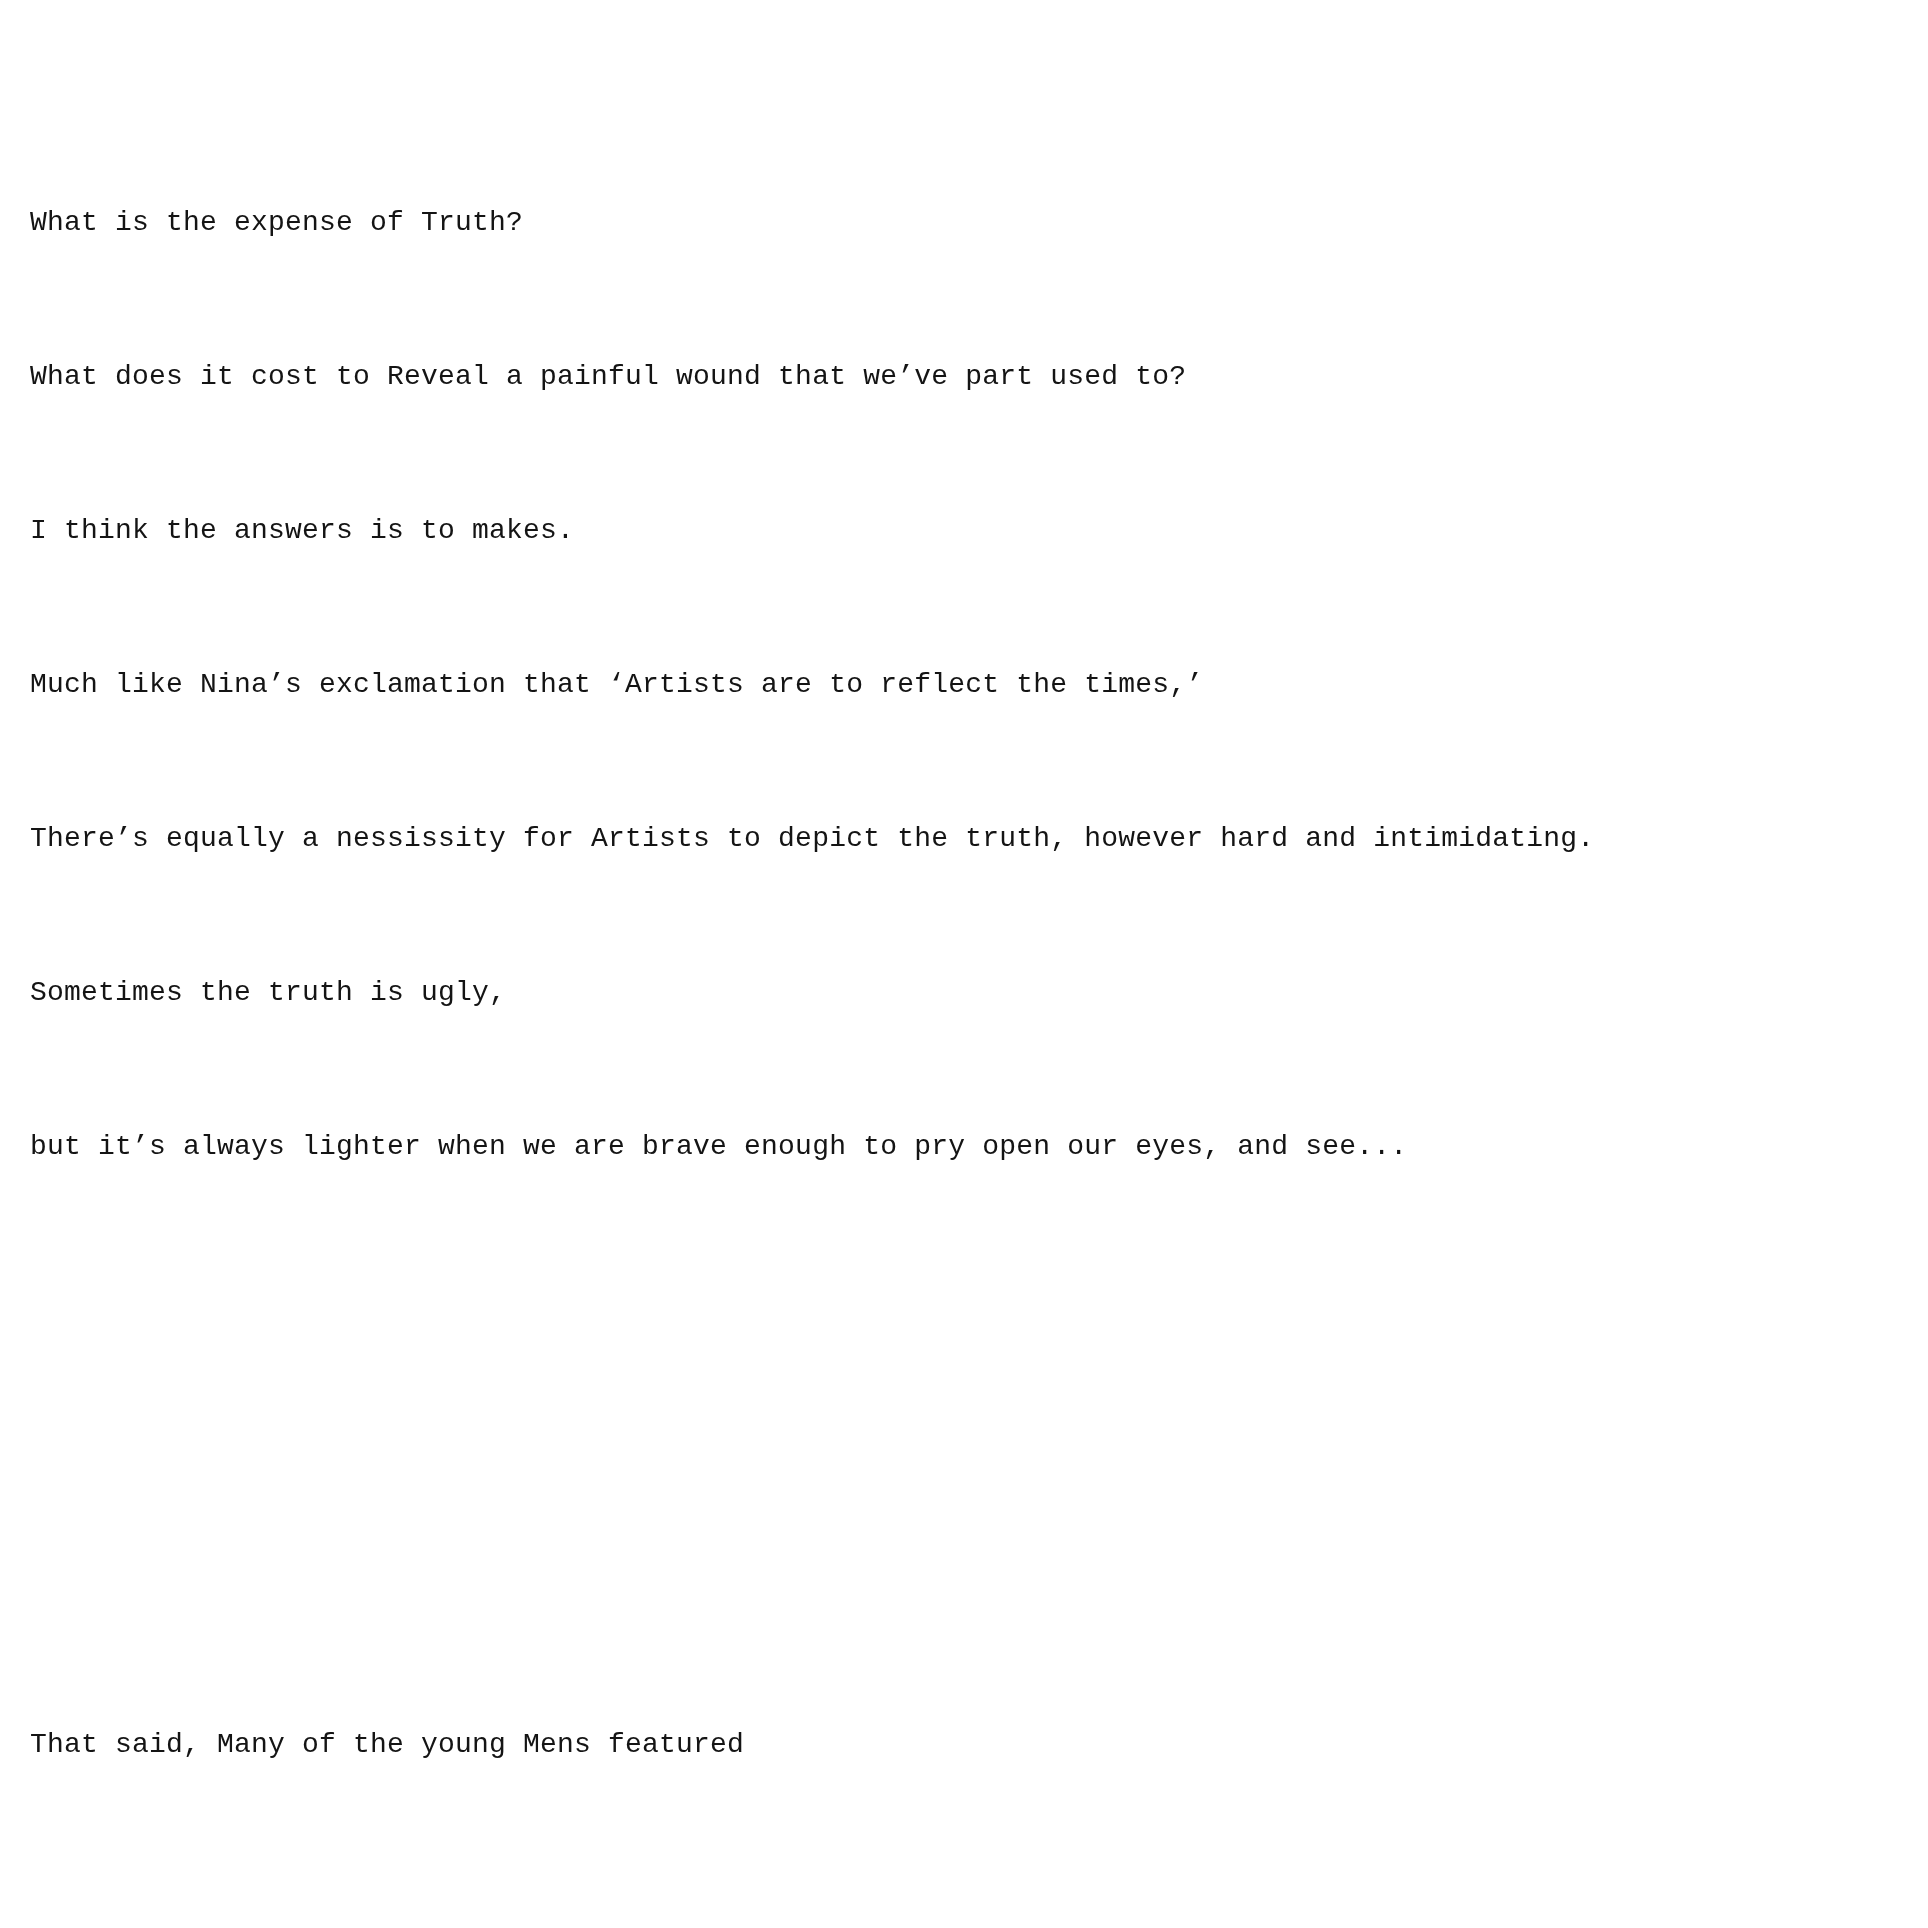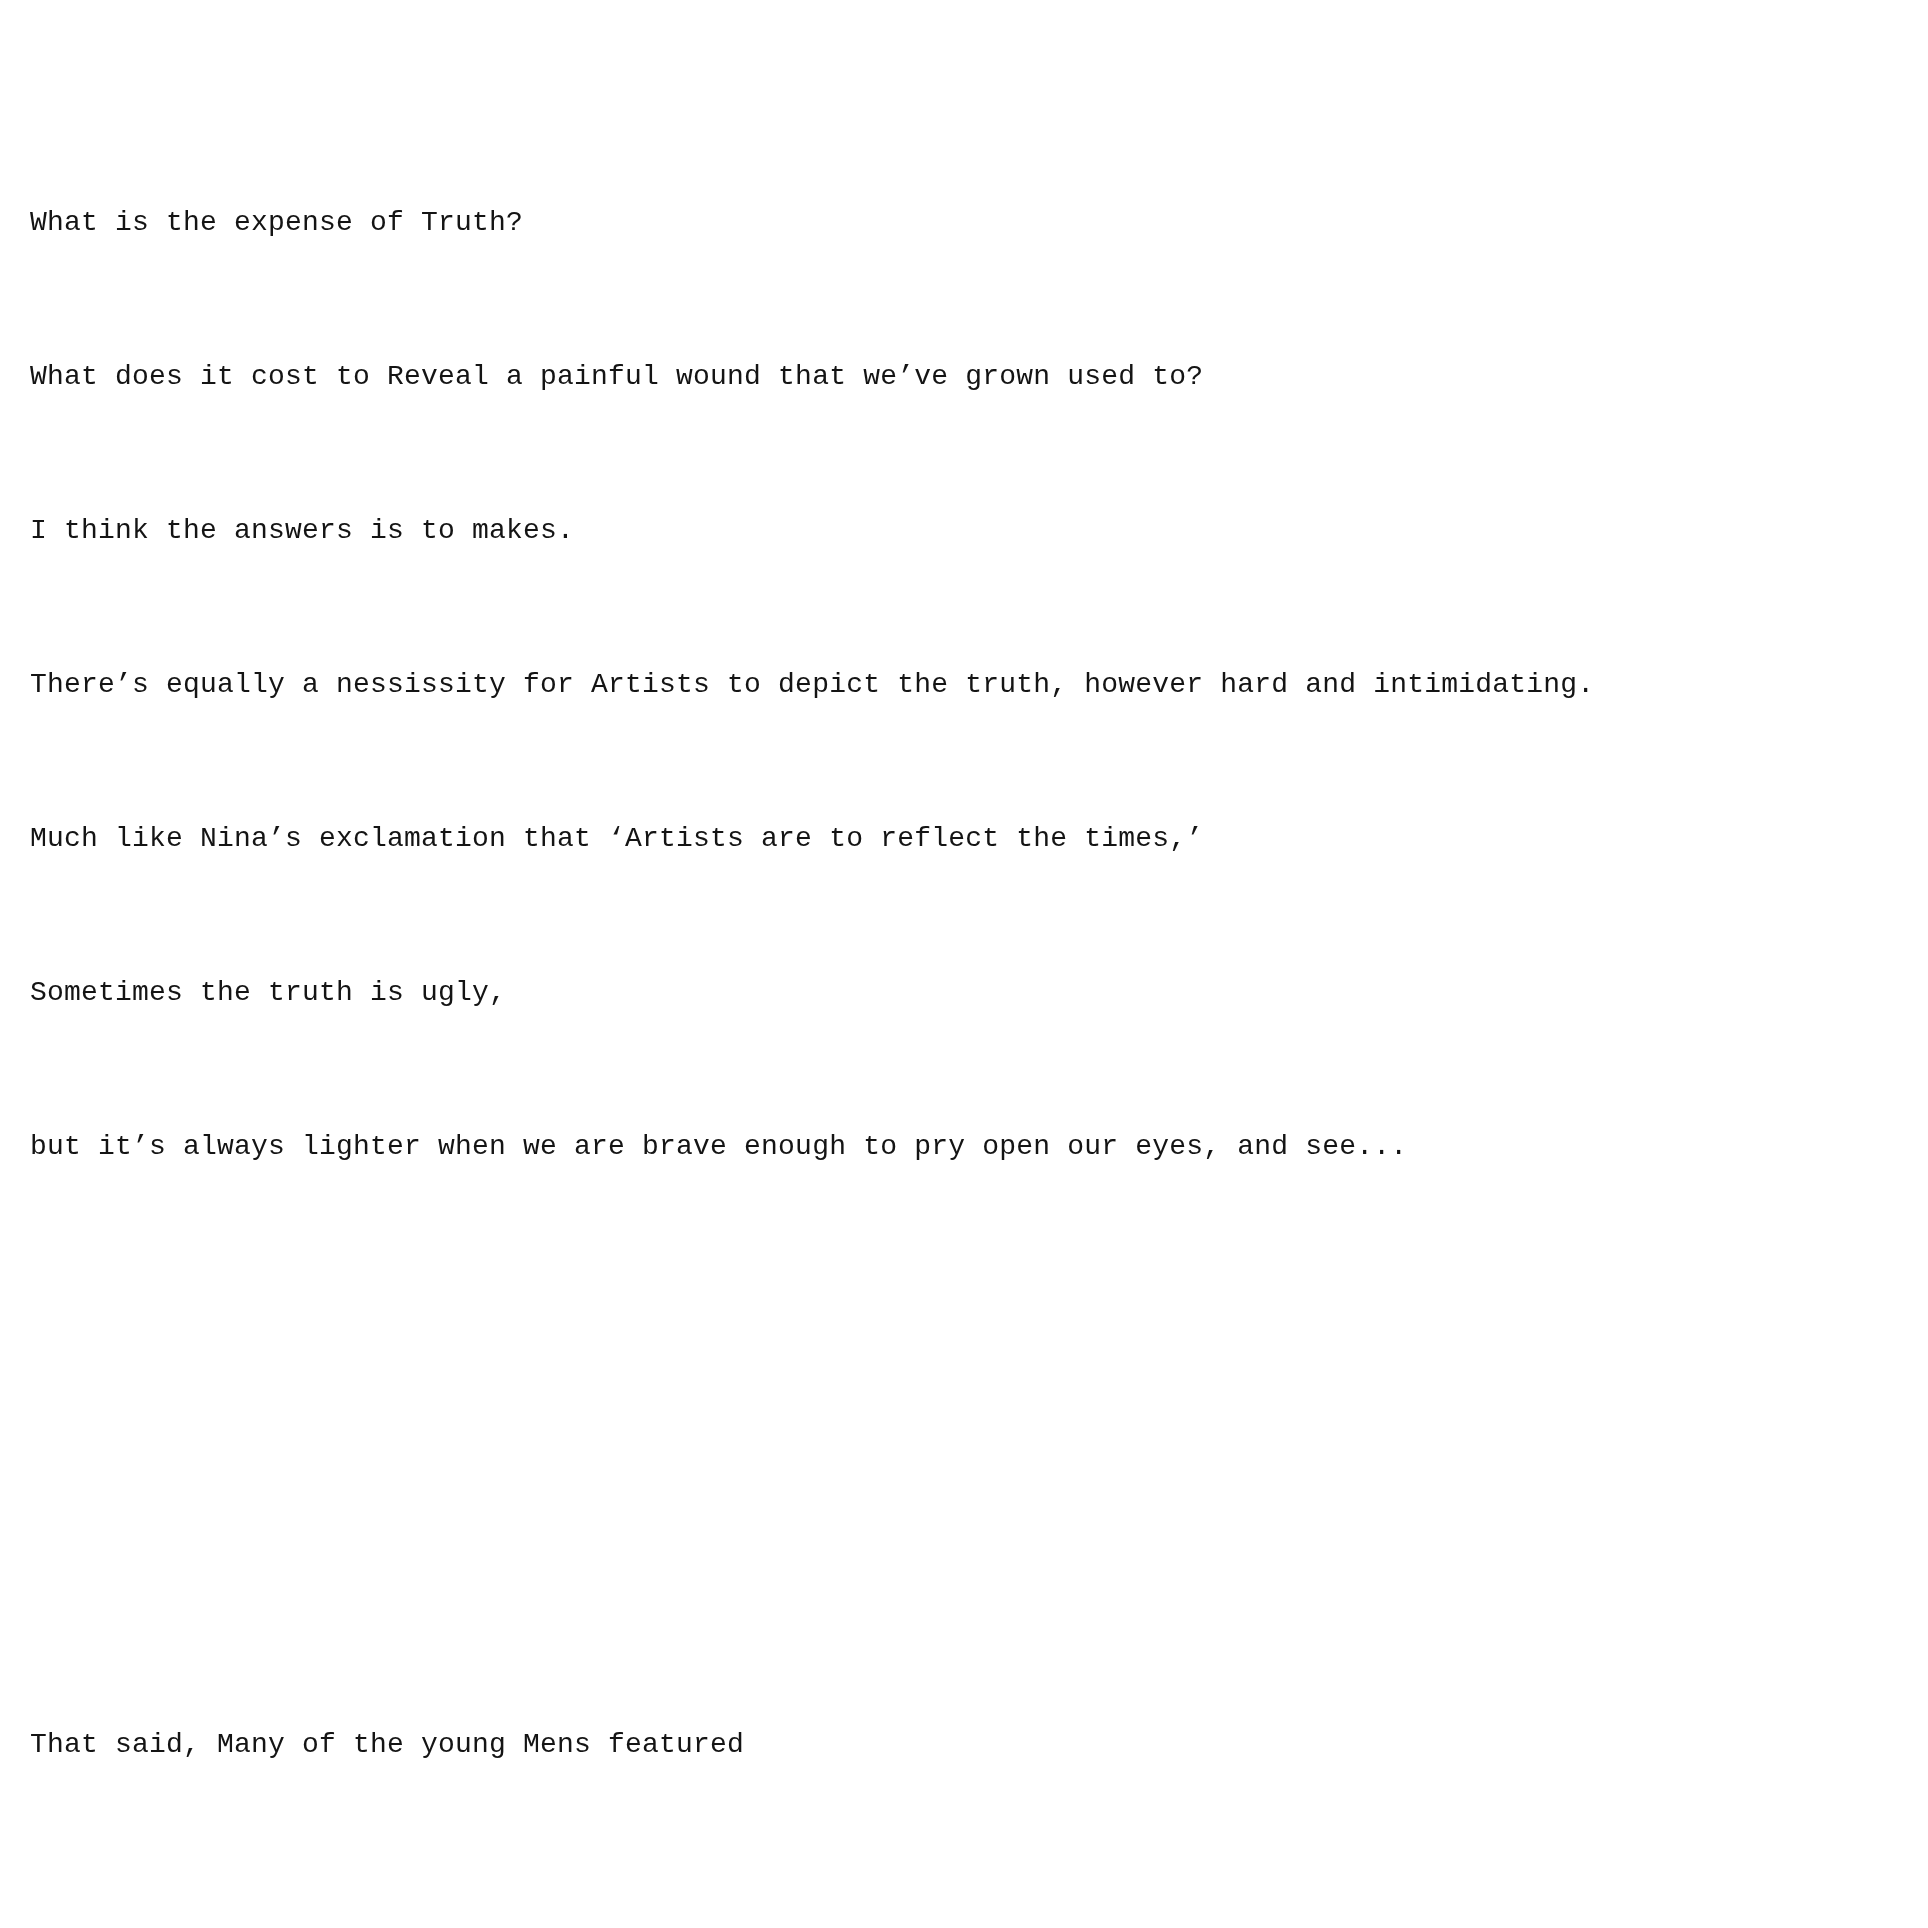--- a/index.html
+++ b/index.html
@@ -26,24 +26,24 @@
   }
   .line { display: block; height: 37px; margin-top: 43px; }
   .blank { display: block; height: 37px; }
 </style>
 </head>
 <body>
 
 <div class="page">
   <div>
     <span class="line">What is the expense of Truth?</span>
-    <span class="line">What does it cost to Reveal a painful wound that we’ve grown used to?</span>
+    <span class="line">What does it cost to Reveal a painful wound that we’ve part used to?</span>
     <span class="line">I think the answers is to makes.</span>
+    <span class="line">Much like Nina’s exclamation that ‘Artists are to reflect the times,’</span>
     <span class="line">There’s equally a nessissity for Artists to depict the truth, however hard and intimidating.</span>
-    <span class="line">Much like Nina’s exclamation that ‘Artists are to reflect the times,’</span>
     <span class="line">Sometimes the truth is ugly,</span>
     <span class="line">but it’s always lighter when we are brave enough to pry open our eyes, and see...</span>
   </div>
   <span class="blank"></span>
 
   <span class="blank"></span>
 
   <div>
     <span class="line">That said, Many of the young Mens featured</span>
     

